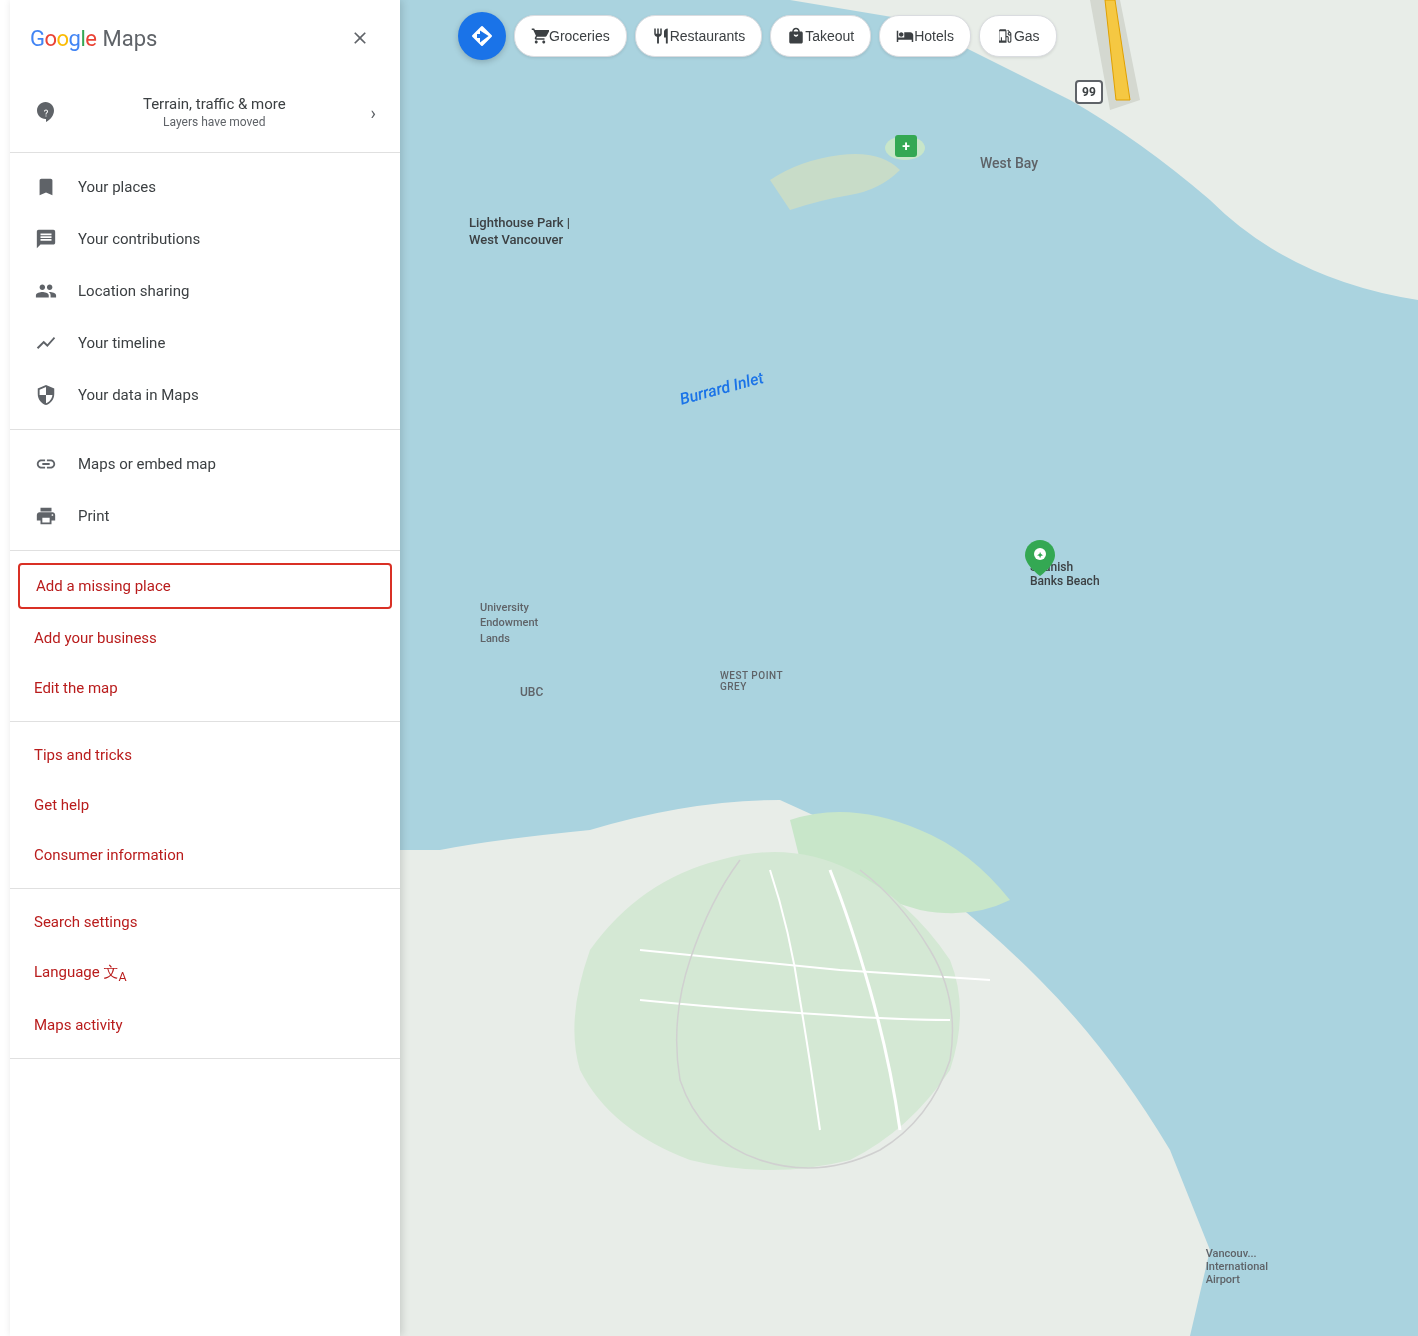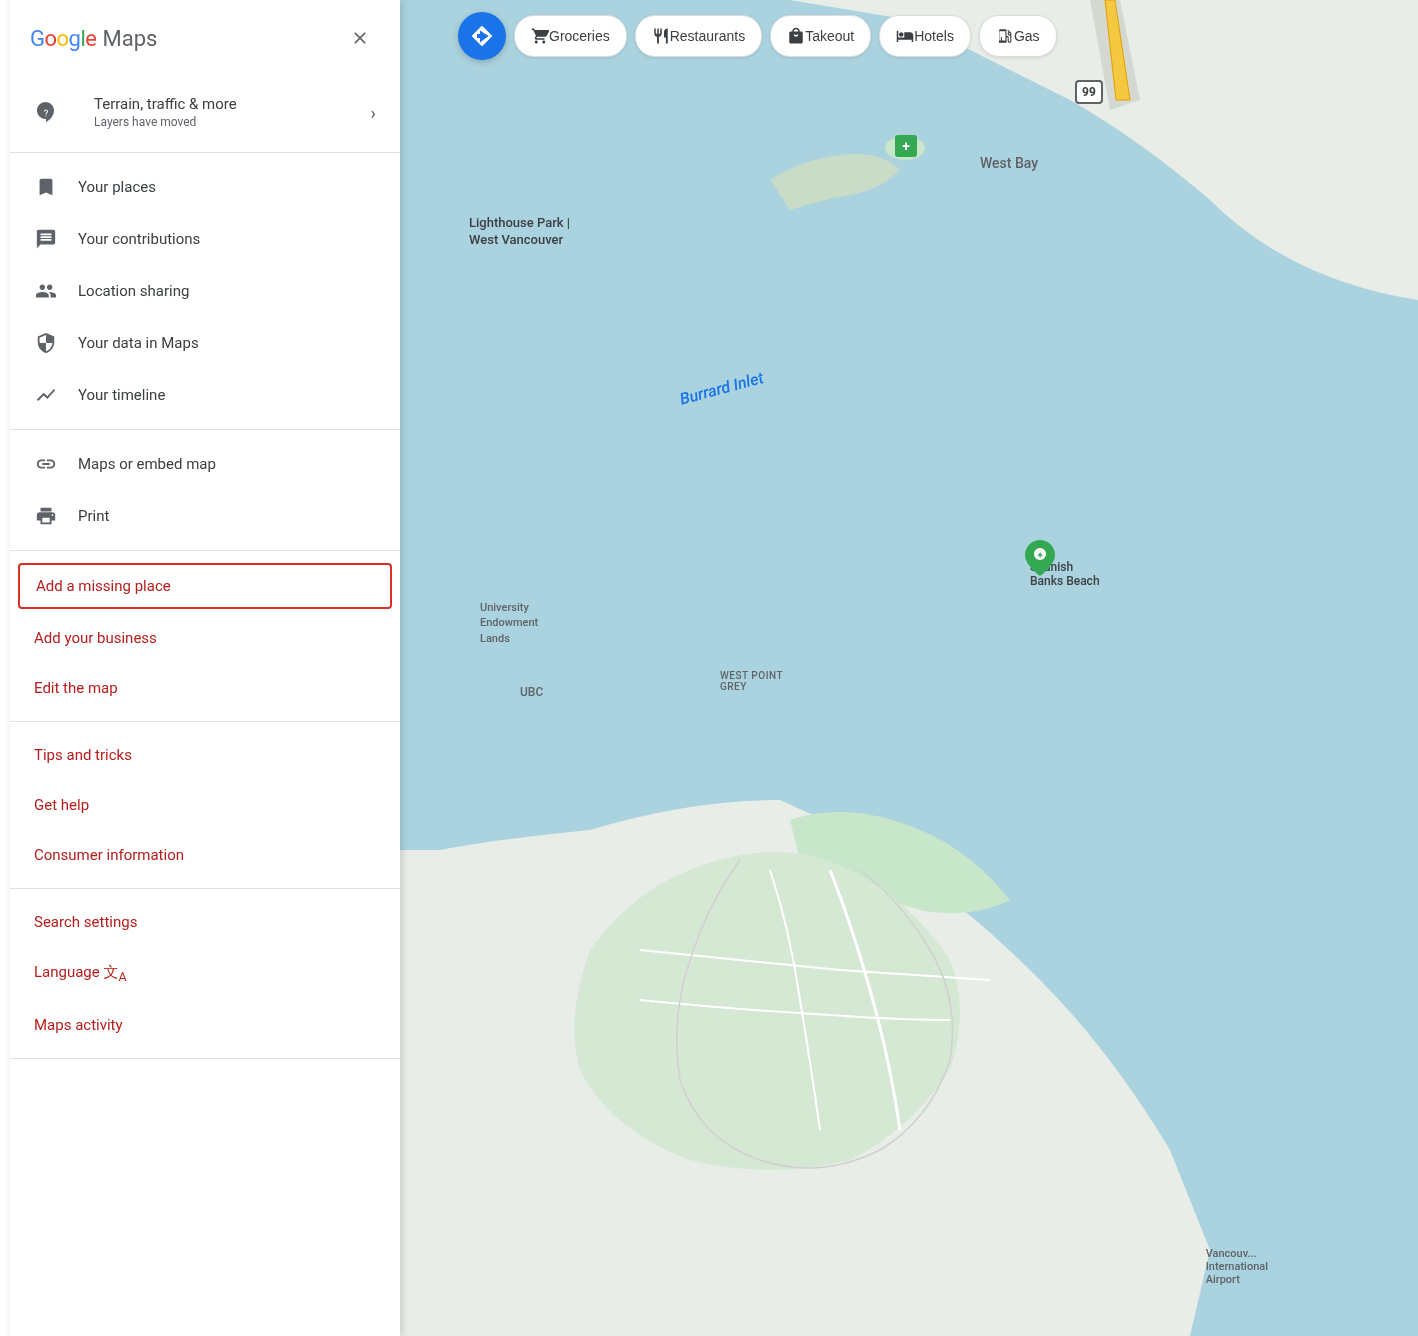--- a/index.html
+++ b/index.html
@@ -110,20 +110,21 @@
     }
 
     
     .terrain-item {
       display: flex;
       align-items: center;
       padding: 14px 24px;
       cursor: pointer;
       gap: 36px;
       min-height: 64px;
+      text-align: center;
     }
 
     
     .sidebar-text-item {
       padding: 16px 24px;
       font-size: 15px;
       color: #b91c1c;
       cursor: pointer;
     }
 
@@ -271,33 +272,33 @@
         <svg width="22" height="22" viewBox="0 0 24 24" fill="#5f6368">
           <path d="M16 11c1.66 0 2.99-1.34 2.99-3S17.66 5 16 5c-1.66 0-3 1.34-3 3s1.34 3 3 3zm-8 0c1.66 0 2.99-1.34 2.99-3S9.66 5 8 5C6.34 5 5 6.34 5 8s1.34 3 3 3zm0 2c-2.33 0-7 1.17-7 3.5V19h14v-2.5c0-2.33-4.67-3.5-7-3.5zm8 0c-.29 0-.62.02-.97.05 1.16.84 1.97 1.97 1.97 3.45V19h6v-2.5c0-2.33-4.67-3.5-7-3.5z"></path>
         </svg>
       </div>
       <span class="sidebar-item-title">Location sharing</span>
     </div>
 
     <div class="sidebar-item">
       <div class="sidebar-item-icon">
         <svg width="22" height="22" viewBox="0 0 24 24" fill="#5f6368">
+          <path d="M3.5 18.49l6-6.01 4 4L22 6.92l-1.41-1.41-7.09 7.97-4-4L2 16.99z"></path>
+        </svg>
+      </div>
+      <span class="sidebar-item-title">Your timeline</span>
+    </div>
+
+    <div class="sidebar-item">
+      <div class="sidebar-item-icon">
+        <svg width="22" height="22" viewBox="0 0 24 24" fill="#5f6368">
           <path d="M12 1L3 5v6c0 5.55 3.84 10.74 9 12 5.16-1.26 9-6.45 9-12V5l-9-4zm0 10.99h7c-.53 4.12-3.28 7.79-7 8.94V12H5V6.3l7-3.11v8.8z"></path>
         </svg>
       </div>
       <span class="sidebar-item-title">Your data in Maps</span>
-    </div>
-
-    <div class="sidebar-item">
-      <div class="sidebar-item-icon">
-        <svg width="22" height="22" viewBox="0 0 24 24" fill="#5f6368">
-          <path d="M3.5 18.49l6-6.01 4 4L22 6.92l-1.41-1.41-7.09 7.97-4-4L2 16.99z"></path>
-        </svg>
-      </div>
-      <span class="sidebar-item-title">Your timeline</span>
     </div>
   </div>
 
   <div class="sidebar-section">
 
     <div class="sidebar-item">
       <div class="sidebar-item-icon">
         <svg width="22" height="22" viewBox="0 0 24 24" fill="#5f6368">
           <path d="M3.9 12c0-1.71 1.39-3.1 3.1-3.1h4V7H7c-2.76 0-5 2.24-5 5s2.24 5 5 5h4v-1.9H7c-1.71 0-3.1-1.39-3.1-3.1zM8 13h8v-2H8v2zm9-6h-4v1.9h4c1.71 0 3.1 1.39 3.1 3.1s-1.39 3.1-3.1 3.1h-4V17h4c2.76 0 5-2.24 5-5s-2.24-5-5-5z"></path>
         </svg>

